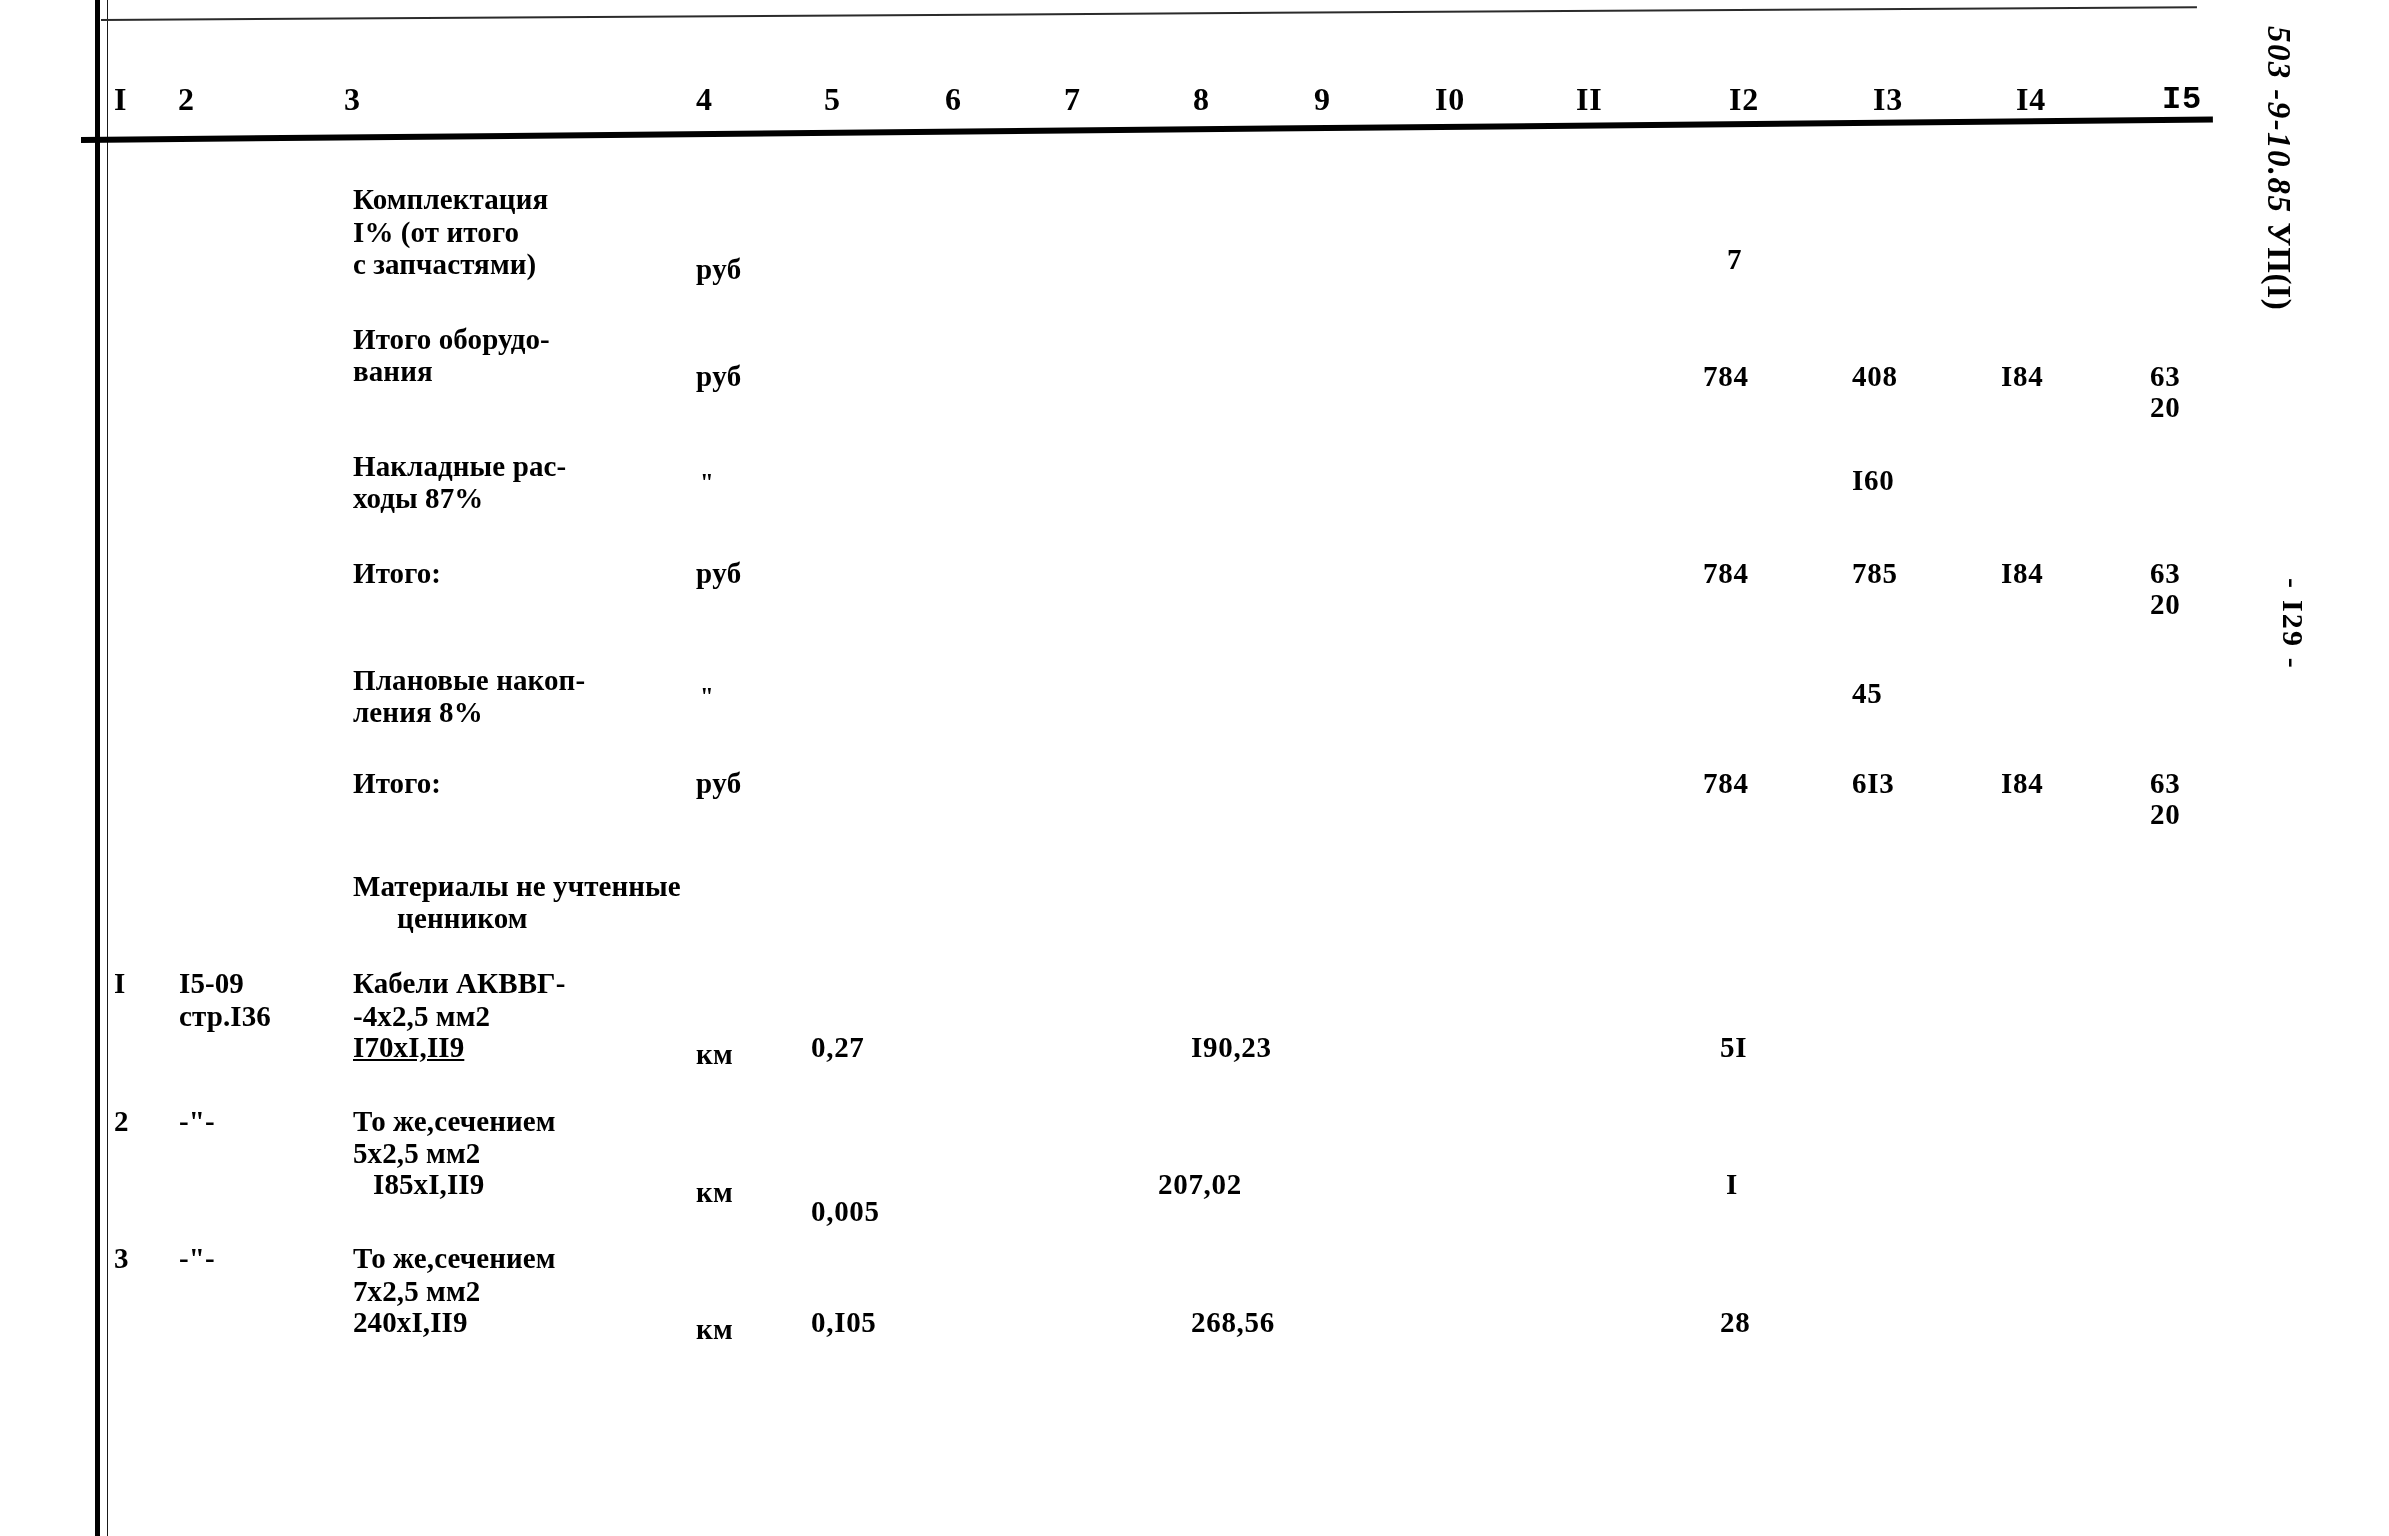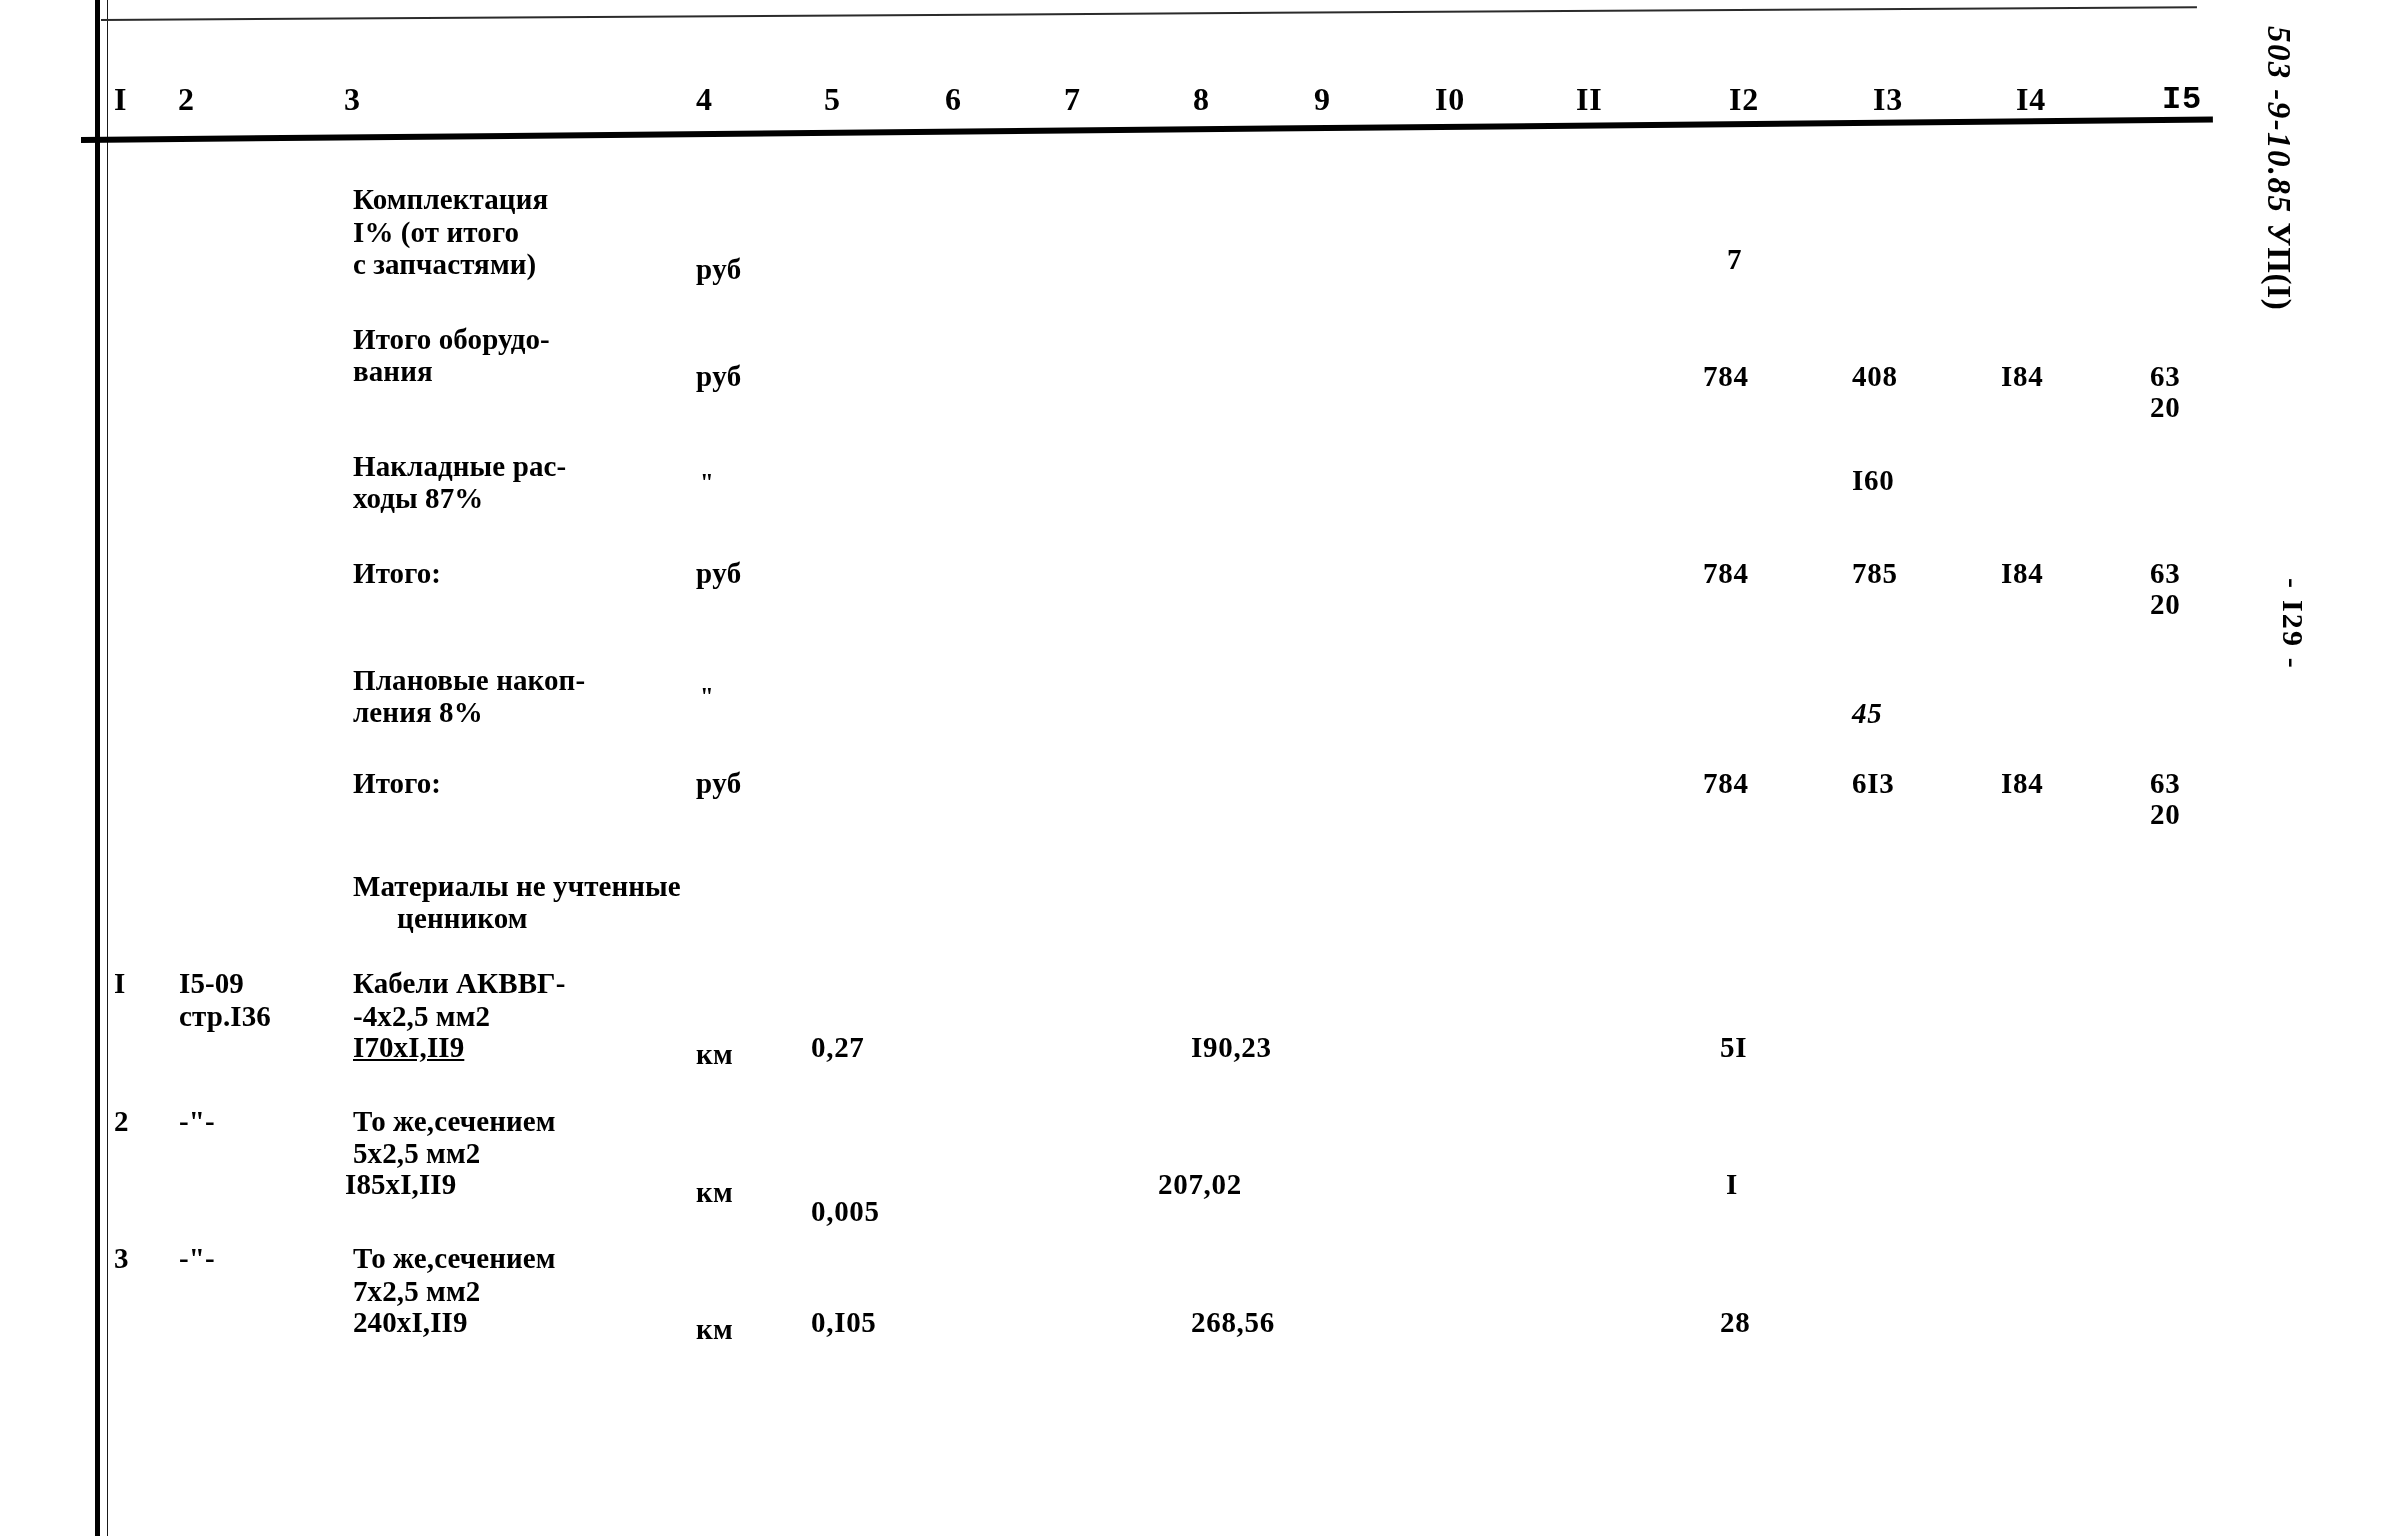--- a/index.html
+++ b/index.html
@@ -174,21 +174,21 @@
   <div class="cell" style="left:696px; top:558px;">руб</div>
   <div class="cell num" style="left:1703px;top:558px;">784</div>
   <div class="cell num" style="left:1852px;top:558px;">785</div>
   <div class="cell num" style="left:2001px;top:558px;">I84</div>
   <div class="cell num" style="left:2150px;top:558px;">63</div>
   <div class="cell num" style="left:2150px;top:589px;">20</div>
 
   <div class="cell desc" style="left:353px; top:665px;">Плановые накоп-</div>
   <div class="cell desc" style="left:353px; top:697px;">ления 8%</div>
   <div class="cell ditto" style="left:700px; top:684px;">"</div>
-  <div class="cell num" style="left:1852px;top:698px;font-style:italic;">45</div>
+  <div class="cell num" style="left:1852px;top:678px;">45</div>
 
   <div class="cell desc" style="left:353px; top:768px;">Итого:</div>
   <div class="cell" style="left:696px; top:768px;">руб</div>
   <div class="cell num" style="left:1703px;top:768px;">784</div>
   <div class="cell num" style="left:1852px;top:768px;">6I3</div>
   <div class="cell num" style="left:2001px;top:768px;">I84</div>
   <div class="cell num" style="left:2150px;top:768px;">63</div>
   <div class="cell num" style="left:2150px;top:799px;">20</div>
 
   <div class="cell desc" style="left:353px; top:871px;">Материалы не учтенные</div>
@@ -202,21 +202,21 @@
   <div class="cell desc" style="left:353px; top:1032px;text-decoration:underline;">I70хI,II9</div>
   <div class="cell" style="left:696px; top:1039px;">км</div>
   <div class="cell num" style="left:811px;top:1032px;">0,27</div>
   <div class="cell num" style="left:1191px;top:1032px;">I90,23</div>
   <div class="cell num" style="left:1720px;top:1032px;">5I</div>
 
   <div class="cell num" style="left:114px; top:1106px;">2</div>
   <div class="cell desc" style="left:179px; top:1106px;">-"-</div>
   <div class="cell desc" style="left:353px; top:1106px;">То же,сечением</div>
   <div class="cell desc" style="left:353px; top:1138px;">5х2,5 мм2</div>
-  <div class="cell desc" style="left:345px; top:1169px;">I85хI,II9</div>
+  <div class="cell desc" style="left:373px; top:1169px;">I85хI,II9</div>
   <div class="cell" style="left:696px; top:1177px;">км</div>
   <div class="cell num" style="left:811px;top:1169px;margin-top:27px;">0,005</div>
   <div class="cell num" style="left:1158px;top:1169px;">207,02</div>
   <div class="cell num" style="left:1726px;top:1169px;">I</div>
 
   <div class="cell num" style="left:114px; top:1243px;">3</div>
   <div class="cell desc" style="left:179px; top:1243px;">-"-</div>
   <div class="cell desc" style="left:353px; top:1243px;">То же,сечением</div>
   <div class="cell desc" style="left:353px; top:1276px;">7х2,5 мм2</div>
   <div class="cell desc" style="left:353px; top:1307px;">240хI,II9</div>

